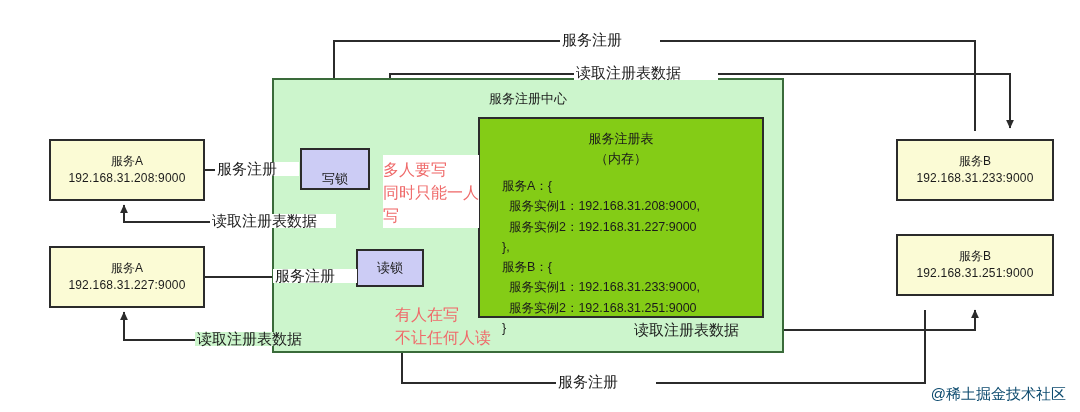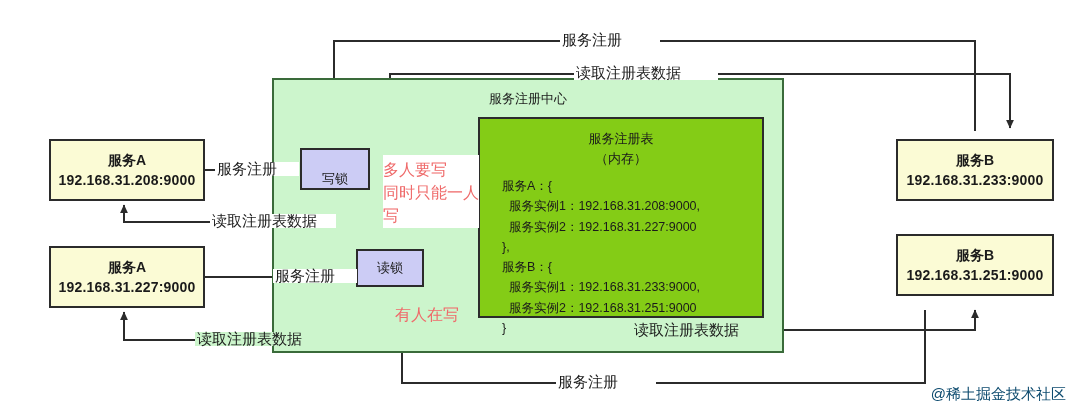--- a/index.html
+++ b/index.html
@@ -28,23 +28,22 @@
     display: flex;
     flex-direction: column;
     align-items: center;
     justify-content: center;
     text-align: center;
     color: #1b1b1b;
   }
   .svc-box {
     background: #fbfbd5;
     border: 2px solid #2b2b2b;
-    font-size: 14px;
+    font-size: 12px;
     line-height: 1.45;
-    font-weight: bold;
   }
   .svc-box .ln2 { letter-spacing: .2px; }
   .registry-center {
     background: #ccf5cc;
     border: 2px solid #3a6b3a;
   }
   .registry-center-title {
     position: absolute;
     text-align: center;
     font-size: 13px;
@@ -170,20 +169,21 @@
     <span>读锁</span>
   </div>
 
   <div class="note-red on-white" style="left:383px; top:155px; width:96px; padding-top:3px;">
     <div>多人要写</div>
     <div>同时只能一人写</div>
   </div>
 
   <div class="note-red" style="left:395px; top:303px; width:98px;">
     <div>有人在写</div>
+    <div>不让任何人读</div>
   </div>
 
   <div class="node svc-box" style="left:49px; top:139px; width:156px; height:62px;">
     <div class="ln1">服务A</div>
     <div class="ln2">192.168.31.208:9000</div>
   </div>
 
   <div class="node svc-box" style="left:49px; top:246px; width:156px; height:62px;">
     <div class="ln1">服务A</div>
     <div class="ln2">192.168.31.227:9000</div>

